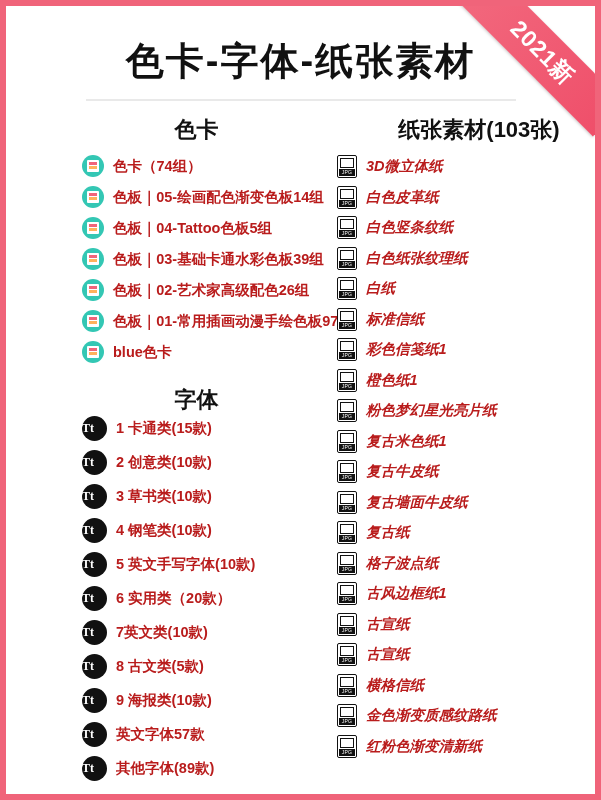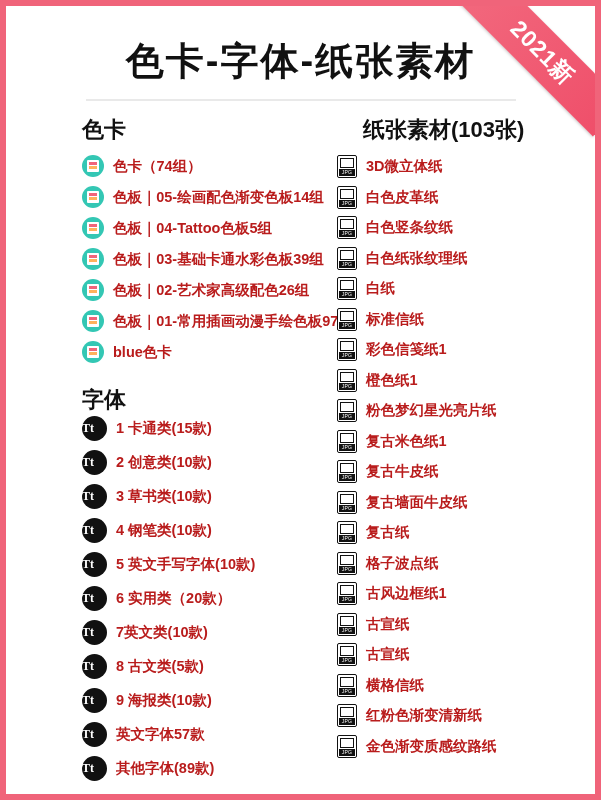--- a/index.html
+++ b/index.html
@@ -75,20 +75,21 @@
   .col-right {
     width: 296px;
     padding-left: 26px;
     box-sizing: border-box;
   }
   .section-head {
     font-size: 22px;
     font-weight: bold;
     color: #111111;
     margin: 0 0 10px 0;
+    text-align: center;
   }
   .section-head.right {
     margin-left: 26px;
   }
   .section-head.fonts {
     margin-top: 22px;
     margin-bottom: 1px;
   }
   .item {
     display: flex;
@@ -180,20 +181,21 @@
     color: #ffffff;
     background: #111111;
     letter-spacing: 0.3px;
     font-family: "Liberation Sans", sans-serif;
   }
   .right-list .item {
     margin-bottom: 7.5px;
   }
   .right-list .item-label {
     font-size: 14.5px;
+    font-style: italic;
   }
 </style>
 </head>
 <body>
 
 <div class="page">
 
   <div class="ribbon-wrap">
     <div class="ribbon">2021新</div>
   </div>
@@ -419,26 +421,26 @@
               <span class="pic"></span>
               <span class="tag">JPG</span>
             </span>
           <span class="item-label">横格信纸</span>
         </div>
         <div class="item">
           <span class="ic-jpg">
               <span class="pic"></span>
               <span class="tag">JPG</span>
             </span>
+          <span class="item-label">金色渐变质感纹路纸</span>
+        </div>
+        <div class="item">
+          <span class="ic-jpg">
+              <span class="pic"></span>
+              <span class="tag">JPG</span>
+            </span>
           <span class="item-label">红粉色渐变清新纸</span>
-        </div>
-        <div class="item">
-          <span class="ic-jpg">
-              <span class="pic"></span>
-              <span class="tag">JPG</span>
-            </span>
-          <span class="item-label">金色渐变质感纹路纸</span>
         </div>
       </div>
 
     </div>
   </div>
 </div>
 
 </body></html>

